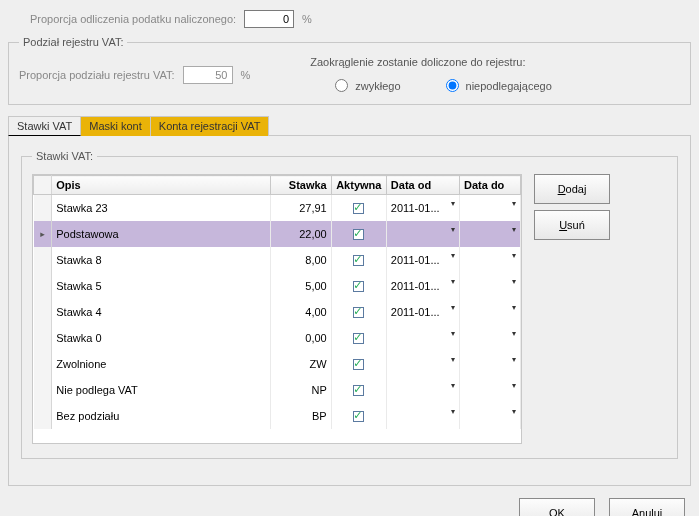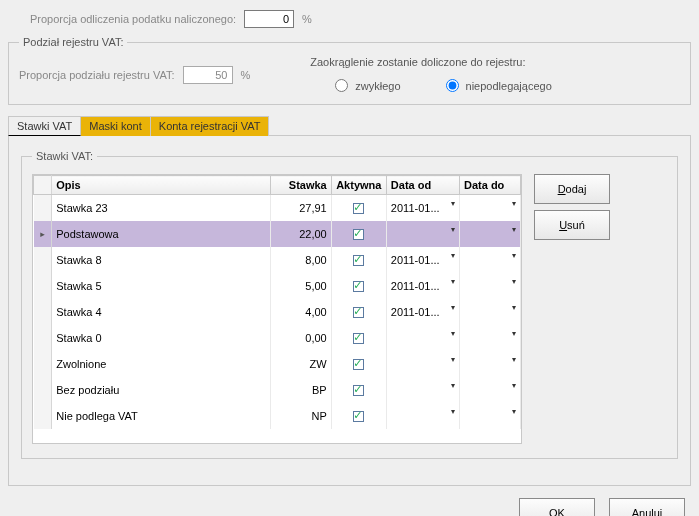--- a/index.html
+++ b/index.html
@@ -300,34 +300,34 @@
                 <td class="col-aktywna"><span class="chk checked"></span></td>
                 <td class="col-dataod">
                   <span class="tri">▾</span>
                 </td>
                 <td class="col-datado">
                   <span class="tri">▾</span>
                 </td>
               </tr>
               <tr>
                 <td class="col-marker"></td>
+                <td class="col-opis">Nie podlega VAT</td>
+                <td class="col-stawka">NP</td>
+                <td class="col-aktywna"><span class="chk checked"></span></td>
+                <td class="col-dataod">
+                  <span class="tri">▾</span>
+                </td>
+                <td class="col-datado">
+                  <span class="tri">▾</span>
+                </td>
+              </tr>
+              <tr>
+                <td class="col-marker"></td>
                 <td class="col-opis">Bez podziału</td>
                 <td class="col-stawka">BP</td>
-                <td class="col-aktywna"><span class="chk checked"></span></td>
-                <td class="col-dataod">
-                  <span class="tri">▾</span>
-                </td>
-                <td class="col-datado">
-                  <span class="tri">▾</span>
-                </td>
-              </tr>
-              <tr>
-                <td class="col-marker"></td>
-                <td class="col-opis">Nie podlega VAT</td>
-                <td class="col-stawka">NP</td>
                 <td class="col-aktywna"><span class="chk checked"></span></td>
                 <td class="col-dataod">
                   <span class="tri">▾</span>
                 </td>
                 <td class="col-datado">
                   <span class="tri">▾</span>
                 </td>
               </tr>
             </tbody>
         </table>

